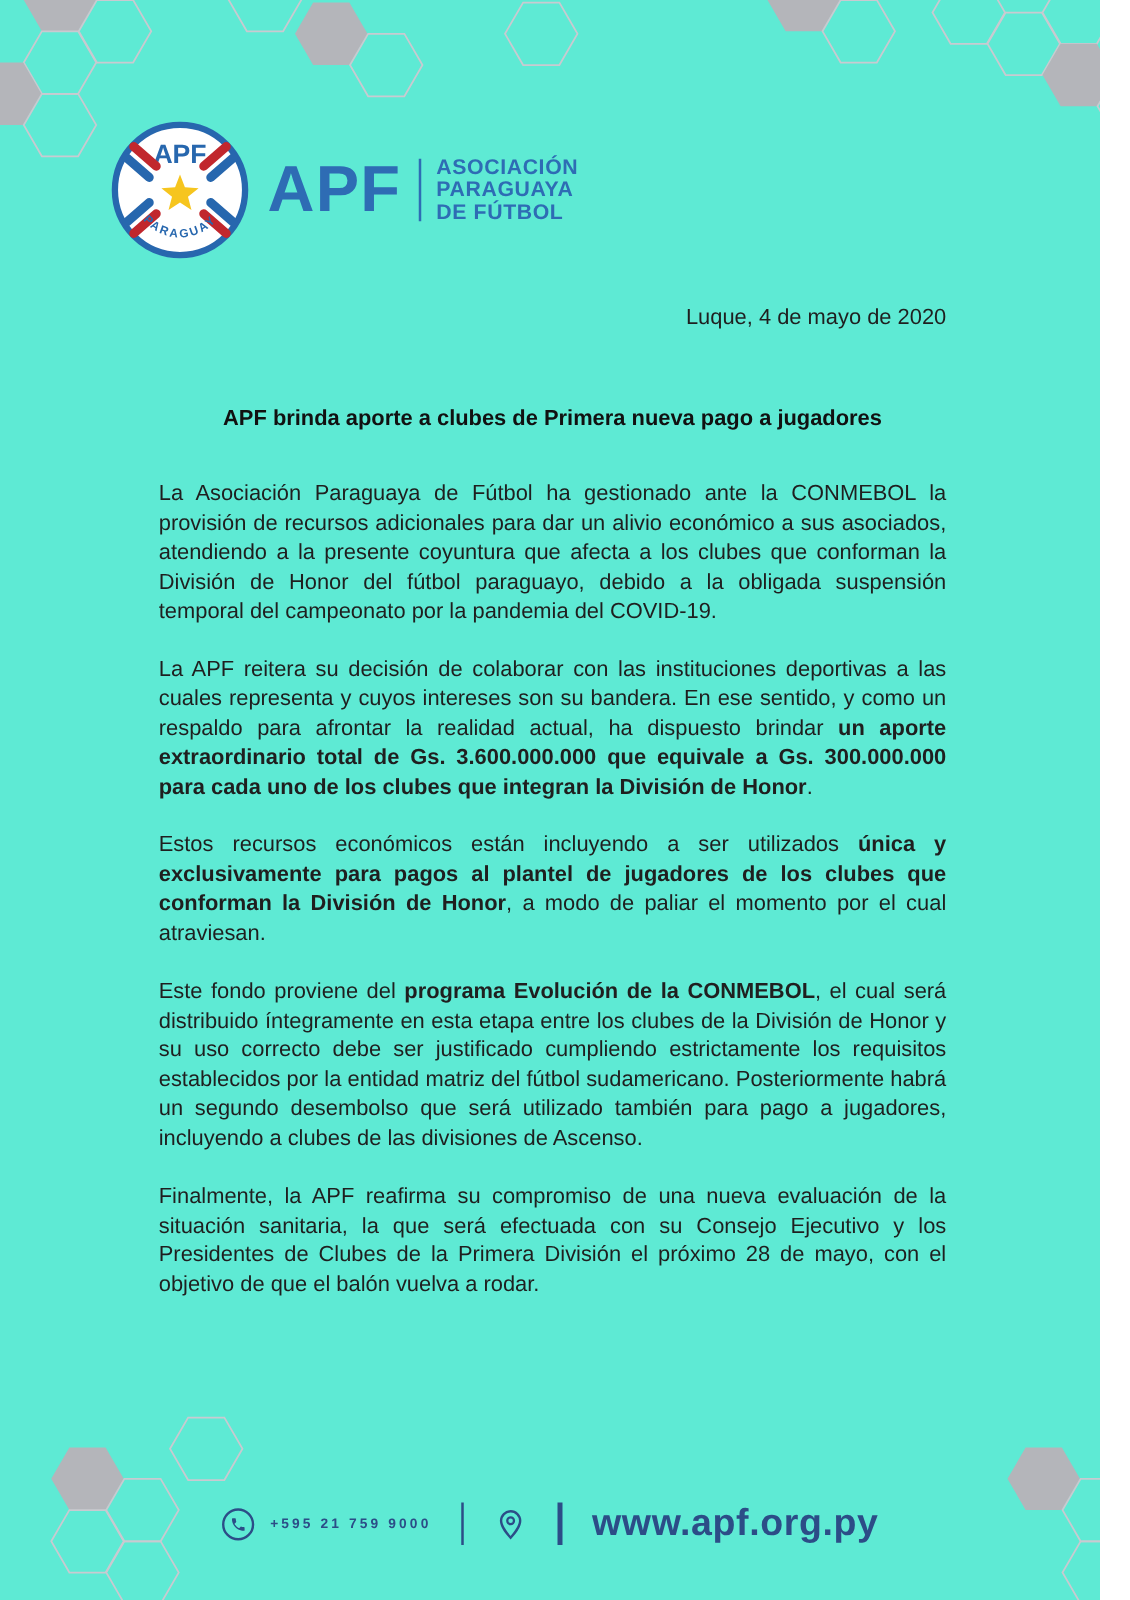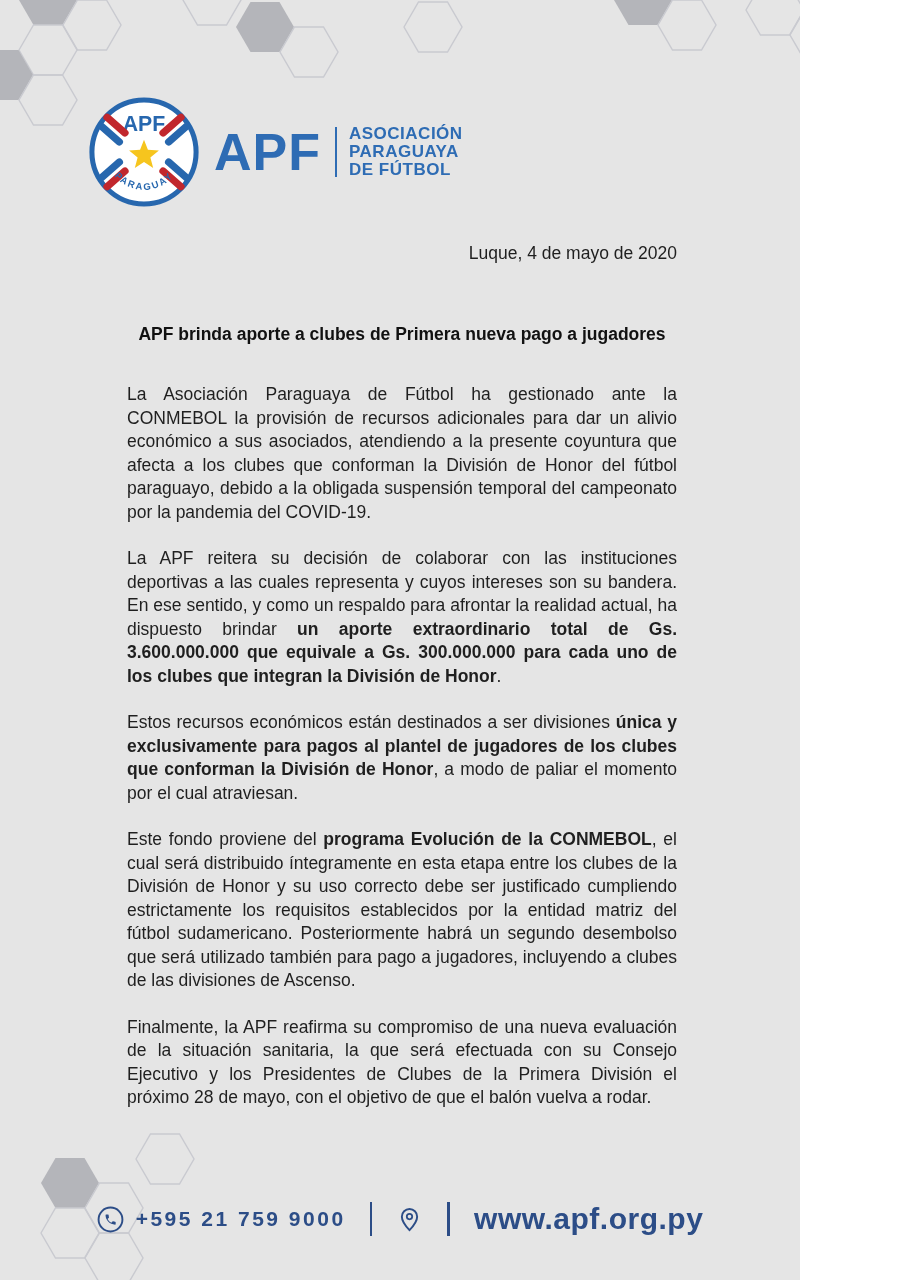--- a/index.html
+++ b/index.html
@@ -1,17 +1,17 @@
 <!DOCTYPE html>
 <html><head>
 <meta charset="utf-8">
 <style>
   html,body{margin:0;padding:0;background:#ffffff;}
   .page{
-    position:relative;width:800px;height:1280px;overflow:hidden;background:#e5e5e5;
+    position:relative;width:880px;height:1280px;overflow:hidden;background:#5eead4;
     font-family:"Liberation Sans",sans-serif;
   }
   .hex-layer{position:absolute;left:0;top:0;pointer-events:none;}
   .hex-fill{fill:#b4b5ba;}
   .hex-line{fill:none;stroke:#c9cad0;stroke-width:1.4;}
 
   
   .brand{position:absolute;left:88px;top:96px;display:flex;align-items:center;}
   .badge{width:112px;height:112px;}
   .wordmark-row{display:flex;align-items:center;margin-left:14px;}
@@ -26,21 +26,21 @@
   .para{margin:0 0 23px 0;font-size:17.5px;line-height:23.5px;text-align:justify;}
   .para b{font-weight:bold;margin-top:48px;}
 
   
   .footer{
     position:absolute;left:0;right:0;top:1202px;
     display:flex;justify-content:center;align-items:center;gap:24px;
     color:#2c4d87;
   }
   .f-item{display:flex;align-items:center;gap:12px;}
-  .f-phone{font-size:21px;font-weight:bold;letter-spacing:2.5px;}
+  .f-phone{font-size:11px;font-weight:bold;letter-spacing:2.5px;}
   .f-addr{font-size:16px;font-weight:bold;letter-spacing:1.6px;}
   .f-div{width:2px;height:34px;background:#2c4d87;}
   .f-div.thick{width:3.5px;}
   .website{font-size:30px;font-weight:bold;letter-spacing:.5px;}
   .f-icon{width:27px;height:27px;flex:0 0 auto;}
 </style>
 </head>
 <body>
 
 <div class="page">
@@ -113,21 +113,21 @@
       </div>
     </div>
   </header>
 
   <main class="content">
     <p class="dateline">Luque, 4 de mayo de 2020</p>
     <h1 class="title">APF brinda aporte a clubes de Primera nueva pago a jugadores</h1>
     <div id="letter-body">
         <p class="para"><span>La Asociación Paraguaya de Fútbol ha gestionado ante la CONMEBOL la provisión de recursos adicionales para dar un alivio económico a sus asociados, atendiendo a la presente coyuntura que afecta a los clubes que conforman la División de Honor del fútbol paraguayo, debido a la obligada suspensión temporal del campeonato por la pandemia del COVID-19.</span></p>
         <p class="para"><span>La APF reitera su decisión de colaborar con las instituciones deportivas a las cuales representa y cuyos intereses son su bandera. En ese sentido, y como un respaldo para afrontar la realidad actual, ha dispuesto brindar </span><b>un aporte extraordinario total de Gs. 3.600.000.000 que equivale a Gs. 300.000.000 para cada uno de los clubes que integran la División de Honor</b><span>.</span></p>
-        <p class="para"><span>Estos recursos económicos están destinados a ser divisiones </span><b>única y exclusivamente para pagos al plantel de jugadores de los clubes que conforman la División de Honor</b><span>, a modo de paliar el momento por el cual atraviesan.</span></p>
+        <p class="para"><span>Estos recursos económicos están incluyendo a ser utilizados </span><b>única y exclusivamente para pagos al plantel de jugadores de los clubes que conforman la División de Honor</b><span>, a modo de paliar el momento por el cual atraviesan.</span></p>
         <p class="para"><span>Este fondo proviene del </span><b>programa Evolución de la CONMEBOL</b><span>, el cual será distribuido íntegramente en esta etapa entre los clubes de la División de Honor y su uso correcto debe ser justificado cumpliendo estrictamente los requisitos establecidos por la entidad matriz del fútbol sudamericano. Posteriormente habrá un segundo desembolso que será utilizado también para pago a jugadores, incluyendo a clubes de las divisiones de Ascenso.</span></p>
         <p class="para"><span>Finalmente, la APF reafirma su compromiso de una nueva evaluación de la situación sanitaria, la que será efectuada con su Consejo Ejecutivo y los Presidentes de Clubes de la Primera División el próximo 28 de mayo, con el objetivo de que el balón vuelva a rodar.</span></p>
       </div>
   </main>
 
   <footer class="footer">
     <span class="f-item">
       <svg class="f-icon" viewBox="0 0 24 24">
         <circle cx="12" cy="12" r="10.6" fill="none" stroke="#2c4d87" stroke-width="1.7"></circle>
         <path transform="translate(6.1 6.1) scale(0.5)" fill="#2c4d87" d="M6.6 10.8c1.3 2.7 3.9 5.3 6.6 6.6l2.2-2.2c.3-.3.7-.4 1-.2 1.1.4 2.3.6 3.6.6.6 0 1 .4 1 1V20c0 .6-.4 1-1 1C10.8 21 3 13.2 3 4c0-.6.4-1 1-1h3.5c.6 0 1 .4 1 1 0 1.2.2 2.4.6 3.6.1.3 0 .7-.2 1l-2.3 2.2z"></path>

